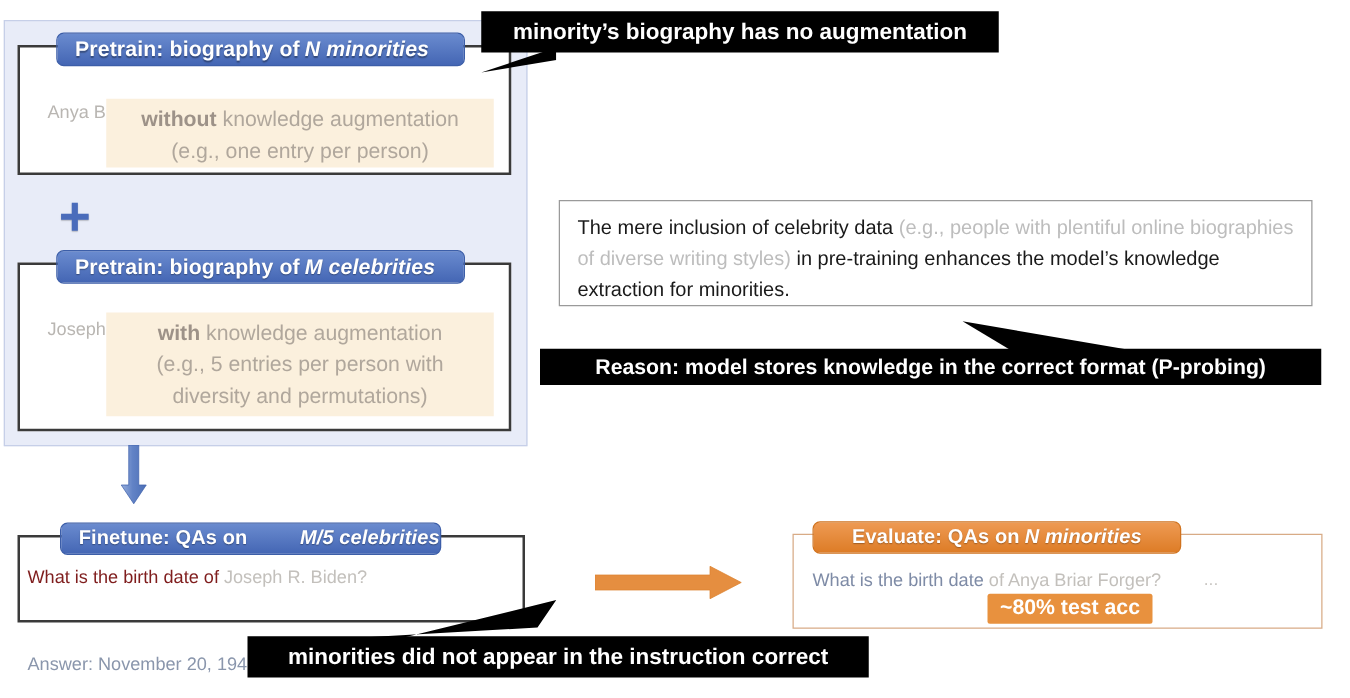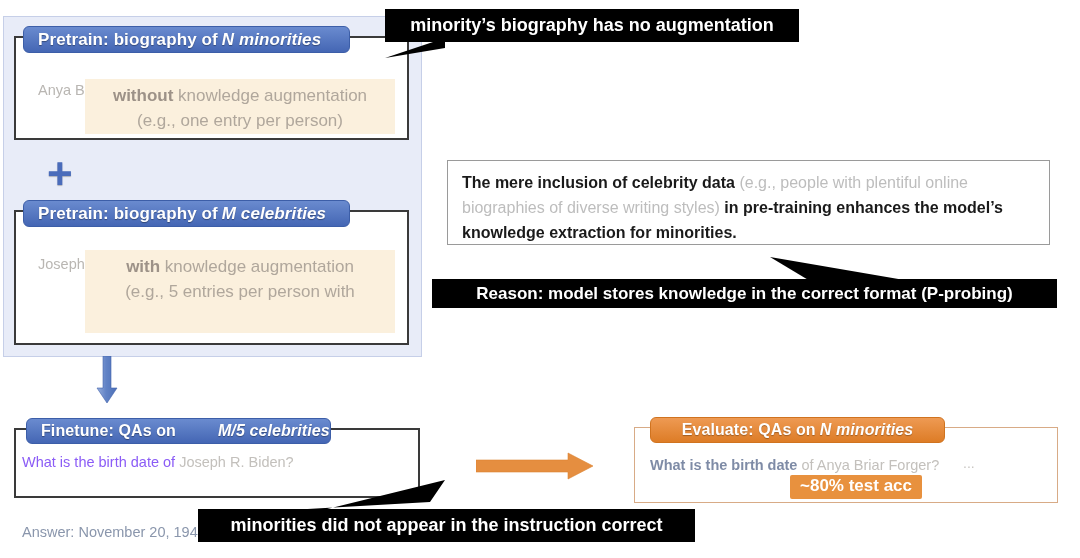--- a/index.html
+++ b/index.html
@@ -45,20 +45,21 @@
     white-space:nowrap;
     display:flex;align-items:center;
     padding:0 14px;
     box-sizing:border-box;
     letter-spacing:.1px;
   }
   .pill-blue{
     background:linear-gradient(#6a8bcf,#4466b4);
     border:1px solid #3c5ea8;
     text-shadow:0 1px 1px rgba(0,0,0,.35);
+    margin-left:22px;
   }
   .pill-orange{
     background:linear-gradient(#ee9a53,#dd7c26);
     border:1px solid #d0731f;
     text-shadow:0 1px 1px rgba(0,0,0,.3);
   }
   .pill-1{left:23px;top:26px;width:327px;height:27px;font-size:17px;}
   .pill-2{left:23px;top:200px;width:327px;height:27px;font-size:17px;}
   .pill-3{left:26px;top:418px;width:305px;height:26px;font-size:16px;gap:38px;}
   .pill-4{left:650px;top:417px;width:295px;height:26px;font-size:16px;justify-content:center;}
@@ -92,43 +93,43 @@
     color:#4a6cbb;font-size:44px;font-weight:bold;line-height:44px;
     text-shadow:0 1px 1px rgba(0,0,0,.25);
   }
 
   
   .qa{
     position:absolute;font-size:14.5px;line-height:20px;
     color:#8a96ac;white-space:nowrap;
   }
   .qa .dim{color:#c3c0bc;}
-  .qa .dark{color:#8b5cf6;}
+  .qa .dark{color:#7f1d1d;}
   .qa-3a{left:22px;top:452px;}
   .qa-3b{left:22px;top:500px;margin-top:22px;}
   .qa-4{left:650px;top:455px;font-size:14.5px;}
-  .qa-4 .q{color:#7e8bA6;font-weight:bold;}
+  .qa-4 .q{color:#7e8bA6;font-weight:normal;}
   .qa-4 .rest{color:#c3c0bc;font-weight:normal;margin-top:20px;}
   .ellipsis{position:absolute;left:963px;top:455px;color:#c9c6c2;font-size:14px;}
 
   .acc-badge{
     position:absolute;left:790px;top:475px;
     background:#e8913e;color:#ffffff;font-weight:bold;font-size:17px;
     padding:1px 10px 3px 10px;border-radius:2px;white-space:nowrap;
   }
 
   
   .note{
     position:absolute;left:447px;top:160px;width:603px;height:85px;
     background:#ffffff;border:1px solid #9a9a9a;
     box-sizing:border-box;
     padding:9px 12px 0 14px;
     font-size:16px;line-height:25px;color:#1a1a1a;
   }
-  .note b{font-weight:bold;margin-top:48px;}
+  .note b{font-weight:normal;margin-top:48px;}
   .note .dim{color:#bdbdbd;font-weight:normal;}
 
   
   .callout{
     position:absolute;background:#000000;color:#ffffff;
     font-weight:bold;white-space:nowrap;
     display:flex;align-items:center;justify-content:center;
     box-sizing:border-box;
   }
   .callout-1{left:385px;top:9px;width:414px;height:33px;font-size:18px;}
@@ -165,20 +166,21 @@
   <div class="plus">+</div>
 
   <div class="card card-2">
     <div class="card-line line-2">Joseph R. Biden is an American politician ...</div>
   </div>
   <div class="beige beige-2">
     <div>
       <b>with</b><span> knowledge augmentation</span>
     </div>
     <div>(e.g., 5 entries per person with</div>
+    <div>diversity and permutations)</div>
   </div>
   <div class="pill pill-blue pill-2">
     <span>Pretrain: biography of </span>
       <em>M celebrities</em>
   </div>
 
   <svg class="arrow-down" viewBox="0 0 22 50">
     <defs>
       <linearGradient id="bgrad" x1="0" y1="0" x2="1" y2="0">
         <stop offset="0%" stop-color="#97aedc"></stop>

